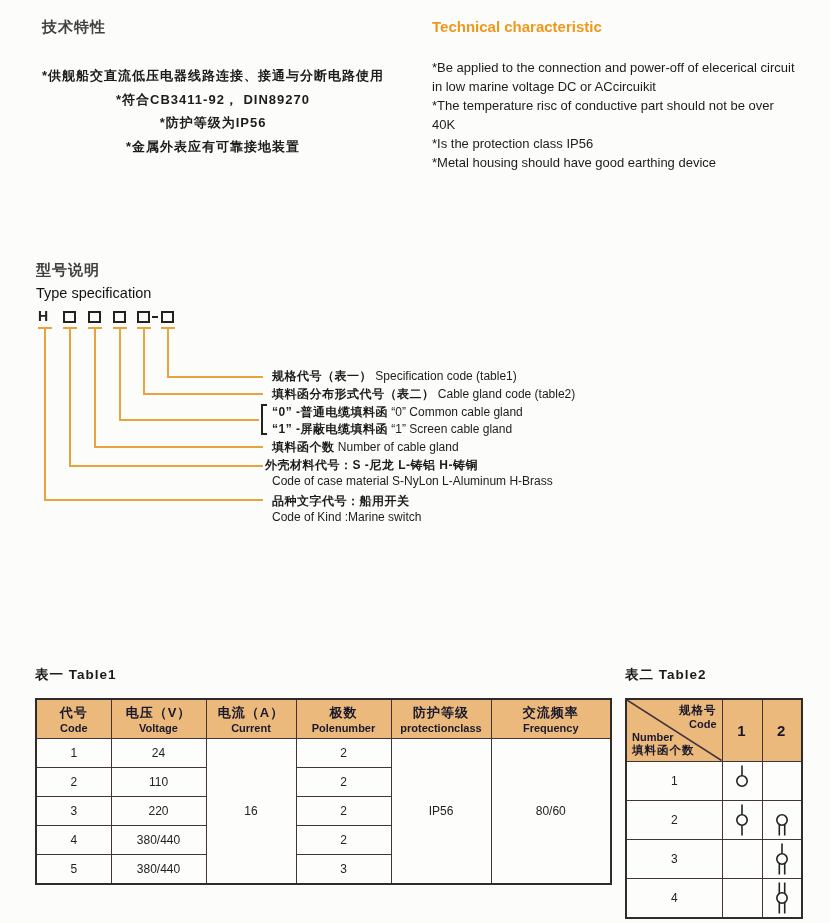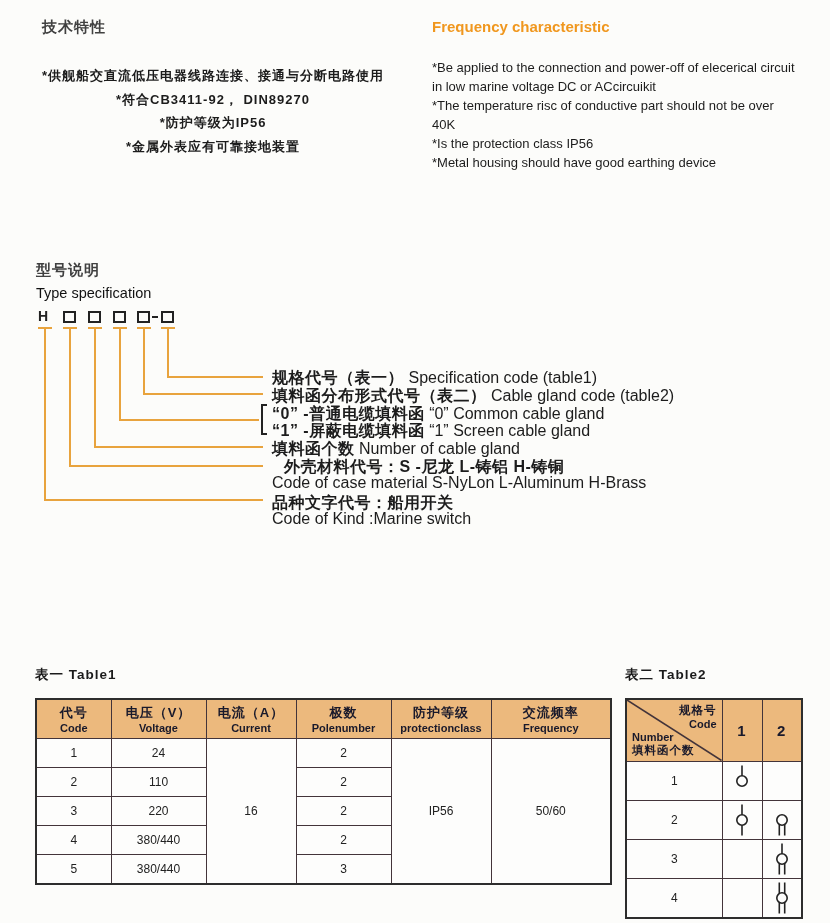--- a/index.html
+++ b/index.html
@@ -17,21 +17,21 @@
   
   .zh-bullets div { font-size:13px; font-weight:600; line-height:23.5px; letter-spacing:1px; white-space:nowrap;text-align:center; }
   .en-lines div { font-size:13px; line-height:19px; white-space:nowrap; }
 
   
   .model-box { position:absolute; width:13px; height:12px; border:2px solid #222; background:transparent; }
   .model-prefix { position:absolute; font-size:14px; font-weight:bold; color:#222; }
   .model-dash { position:absolute; width:6px; height:2px; background:#222; }
   .lead { position:absolute; background:#e8a33d; }
   .tick { position:absolute; background:#e8a33d; height:2px; width:14px; }
-  .spec-label { position:absolute; font-size:16px; white-space:nowrap; }
+  .spec-label { position:absolute; font-size:12px; white-space:nowrap; }
   .spec-label .zh { font-weight:600; letter-spacing:0.5px; }
   .spec-label .en { font-weight:400; letter-spacing:0; }
   .bracket { position:absolute; width:6px; height:31px; border-left:2px solid #222;
              border-top:2px solid #222; border-bottom:2px solid #222; }
 
   
   .tbl-title { position:absolute; font-size:13.5px; font-weight:bold; color:#1b1b1b; letter-spacing:1px; }
   table { border-collapse:collapse; position:absolute; table-layout:fixed; }
   th, td { border:1.5px solid #43343a; text-align:center; vertical-align:middle; }
   thead th { background:#ecb97d; padding:4px 2px; }
@@ -61,21 +61,21 @@
   <div class="orange-title">技术特性</div>
   <div class="zh-bullets" style="margin-top:27px;">
     <div>*供舰船交直流低压电器线路连接、接通与分断电路使用</div>
     <div>*符合CB3411-92，  DIN89270</div>
     <div>*防护等级为IP56</div>
     <div>*金属外表应有可靠接地装置</div>
   </div>
 </div>
 
 <div class="abs" style="left:432px; top:18px;">
-  <div class="en-title">Frequency characteristic</div>
+  <div class="en-title">Technical characteristic</div>
   <div class="en-lines" style="margin-top:23px;">
     <div>*Be applied to the connection and power-off of elecerical circuit</div>
     <div>in low marine voltage DC or ACcircuikit</div>
     <div>*The temperature risc of conductive part should not be over</div>
     <div>40K</div>
     <div>*Is the protection class IP56</div>
     <div>*Metal housing should have good earthing device</div>
   </div>
 </div>
 
@@ -126,21 +126,21 @@
   <span class="en">“0” Common cable gland</span>
 </div>
 <div class="spec-label" style="left:272px; top:421px;">
   <span class="zh">“1” -屏蔽电缆填料函</span>
   <span class="en">“1” Screen cable gland</span>
 </div>
 <div class="spec-label" style="left:272px; top:439px;">
   <span class="zh">填料函个数</span>
   <span class="en">Number of cable gland</span>
 </div>
-<div class="spec-label" style="left:284px; top:457px;">
+<div class="spec-label" style="left:265px; top:457px;">
   <span class="zh">外壳材料代号：S -尼龙 L-铸铝 H-铸铜</span>
 </div>
 <div class="spec-label" style="left:272px; top:474px;">
   <span class="en">Code of case material S-NyLon L-Aluminum H-Brass</span>
 </div>
 <div class="spec-label" style="left:272px; top:493px;">
   <span class="zh">品种文字代号：船用开关</span>
 </div>
 <div class="spec-label" style="left:272px; top:510px;">
   <span class="en">Code  of  Kind :Marine switch</span>
@@ -184,21 +184,21 @@
         </th>
       </tr>
     </thead>
   <tbody>
       <tr>
         <td>1</td>
         <td>24</td>
         <td rowspan="5">16</td>
         <td>2</td>
         <td rowspan="5">IP56</td>
-        <td rowspan="5">50/60</td>
+        <td rowspan="5">80/60</td>
       </tr>
       <tr>
         <td>2</td>
         <td>110</td>
         <td>2</td>
       </tr>
       <tr class="artifact">
         <td>3</td>
         <td>220</td>
         <td>2</td>

